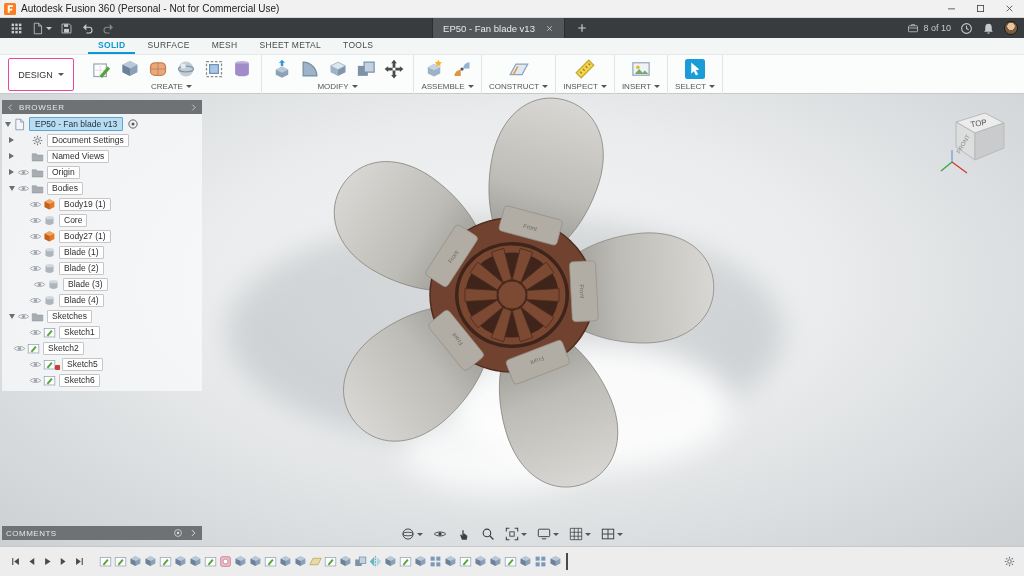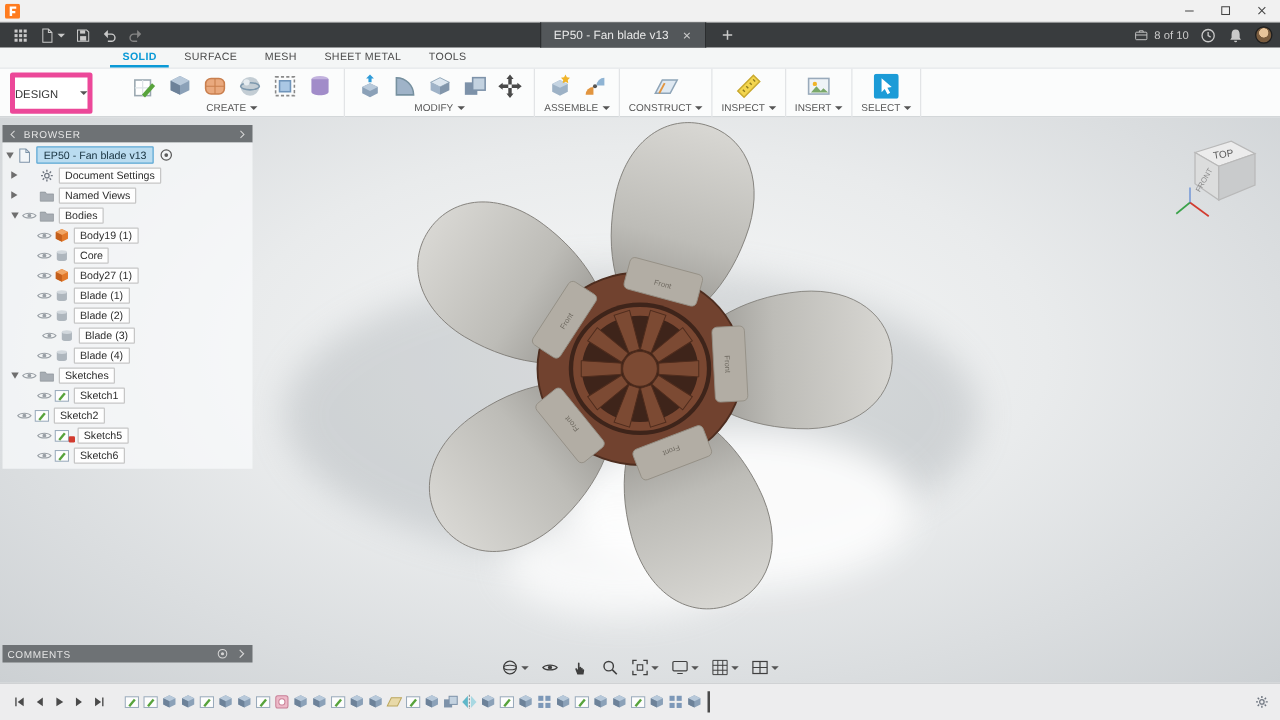--- a/index.html
+++ b/index.html
@@ -31,21 +31,21 @@
 .status .i{width:12px;height:12px}
 .right-cluster>.i{width:13px;height:13px}
 .avatar{width:14px;height:14px;border-radius:50%;background:radial-gradient(circle at 50% 36%,#e8c49a 0 36%,#7a5c3e 40% 100%);border:1px solid #1e1e1e}
 
 
 .ribbon{flex:0 0 auto;height:56px;display:flex;flex-direction:column;background:#fbfcfc;border-bottom:1px solid #c6cacd}
 .ribbon-tabs{height:17px;display:flex;align-items:center;gap:2px;padding-left:88px;background:#f4f6f6;border-bottom:1px solid #e5e8ea}
 .rtab{font-size:8.5px;letter-spacing:.3px;color:#4a4a4a;padding:2px 10px;border-bottom:2px solid transparent}
 .rtab.active{color:#0a99d6;border-bottom-color:#0a99d6;font-weight:bold}
 .ribbon-body{flex:1;display:flex;align-items:stretch}
-.design-btn{width:66px;margin:3px 22px 3px 8px;border:4px solid #ec4899;background:#fff;border-radius:2px;display:flex;align-items:center;justify-content:space-between;gap:5px;font-size:9px;color:#333}
+.design-btn{width:66px;margin:3px 8px 3px 8px;border:1px solid #ec4899;background:#fff;border-radius:2px;display:flex;align-items:center;justify-content:center;gap:5px;font-size:9px;color:#333}
 .rgroup{display:flex;flex-direction:column;align-items:center;padding:1px 7px 0;border-right:1px solid #e2e4e6}
 .rgroup-icons{flex:1;display:flex;align-items:center;gap:3px}
 .tbi{width:25px;height:25px;display:flex;align-items:center;justify-content:center;border-radius:2px}
 .tbi .i{width:20px;height:20px}
 .rgroup-label{display:flex;align-items:center;gap:3px;font-size:8px;color:#555;padding:1px 0 3px}
 .caret{width:0;height:0;border-left:3px solid transparent;border-right:3px solid transparent;border-top:3.5px solid #555}
 .caret.lt{border-top-color:#c9c9c9}
 
 
 .canvas{position:relative;flex:1;overflow:hidden;background:radial-gradient(ellipse at 50% 42%,#f7f8f8 0%,#e9ebec 45%,#ccd0d3 100%)}
@@ -73,21 +73,21 @@
 
 
 .viewcube{position:absolute;top:6px;right:8px;z-index:3}
 
 
 .navbar{position:absolute;left:50%;bottom:5px;transform:translateX(-50%);display:flex;align-items:center;gap:10px;z-index:3}
 .navbtn{display:flex;align-items:center;gap:2px}
 .navbtn .i{width:14px;height:14px}
 
 
-.comments{position:absolute;left:2px;bottom:16px;width:200px;height:14px;background:#6e7275;color:#e6e6e6;display:flex;align-items:center;gap:5px;padding:0 4px;font-size:8px;letter-spacing:.5px;z-index:3}
+.comments{position:absolute;left:2px;bottom:6px;width:200px;height:14px;background:#6e7275;color:#e6e6e6;display:flex;align-items:center;gap:5px;padding:0 4px;font-size:8px;letter-spacing:.5px;z-index:3}
 .comments .i{width:10px;height:10px}
 
 
 .timeline{flex:0 0 auto;height:30px;background:#ededee;border-top:1px solid #c6c9cb;display:flex;align-items:center;padding:0 8px}
 .playback{display:flex;align-items:center;gap:1px}
 .pb{width:15px;height:16px;display:flex;align-items:center;justify-content:center}
 .pb .i{width:11px;height:11px}
 .features{display:flex;align-items:center;gap:2px;margin-left:12px}
 .feature{width:13px;height:13px}
 .feature .i{width:13px;height:13px}
@@ -99,20 +99,21 @@
 
 <div class="app">
 
   <div class="titlebar">
     <span class="i logo">
       <svg viewBox="0 0 16 16">
           <rect width="16" height="16" rx="2" fill="#ff7c1f"></rect>
           <path d="M5 13V3h7v2.4H7.6v2.2H11V10H7.6v3z" fill="#fff"></path>
         </svg>
     </span>
+    <span class="title">Autodesk Fusion 360 (Personal - Not for Commercial Use)</span>
     <div class="win-controls">
       <div class="win-btn">
           <span class="i">
             <svg viewBox="0 0 16 16">
               <path d="M3 8.5h10" stroke="#444" stroke-width="1.2"></path>
             </svg>
           </span>
         </div>
       <div class="win-btn">
           <span class="i">
@@ -576,20 +577,37 @@
               <span class="eye-spacer"></span>
               <span class="i ticon">
                 <svg viewBox="0 0 16 16">
                   <path d="M1.5 4.5h5l1.3 1.8h6.7v7.2H1.5z" fill="#a7adb3" stroke="#868c92" stroke-width=".6"></path>
                 </svg>
               </span>
               <span class="tlabel">Named Views</span>
             </div>
             <div class="trow" style="padding-left: 4px;">
               <span class="expander">
+                <span class="tri-c"></span>
+              </span>
+              <span class="i eye">
+                <svg viewBox="0 0 16 16">
+                  <path d="M1.5 8C4 4.8 12 4.8 14.5 8 12 11.2 4 11.2 1.5 8z" fill="none" stroke="#9aa0a6" stroke-width="1.1"></path>
+                  <circle cx="8" cy="8" r="1.9" fill="#9aa0a6"></circle>
+                </svg>
+              </span>
+              <span class="i ticon">
+                <svg viewBox="0 0 16 16">
+                  <path d="M1.5 4.5h5l1.3 1.8h6.7v7.2H1.5z" fill="#a7adb3" stroke="#868c92" stroke-width=".6"></path>
+                </svg>
+              </span>
+              <span class="tlabel">Origin</span>
+            </div>
+            <div class="trow" style="padding-left: 4px;">
+              <span class="expander">
                 <span class="tri-e"></span>
               </span>
               <span class="i eye">
                 <svg viewBox="0 0 16 16">
                   <path d="M1.5 8C4 4.8 12 4.8 14.5 8 12 11.2 4 11.2 1.5 8z" fill="none" stroke="#9aa0a6" stroke-width="1.1"></path>
                   <circle cx="8" cy="8" r="1.9" fill="#9aa0a6"></circle>
                 </svg>
               </span>
               <span class="i ticon">
                 <svg viewBox="0 0 16 16">

